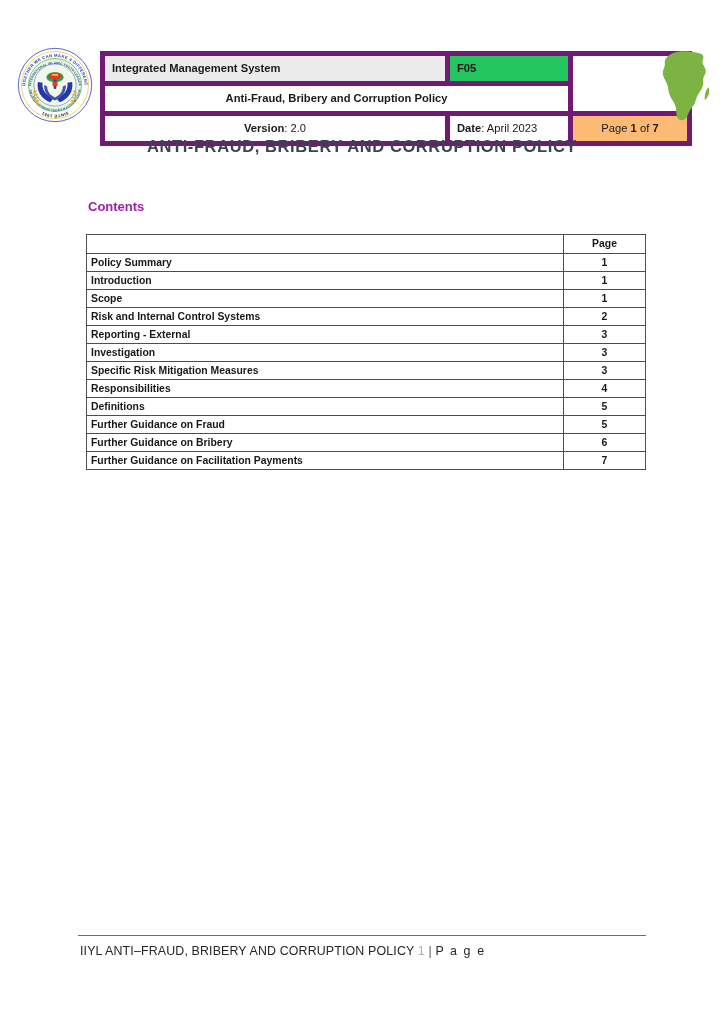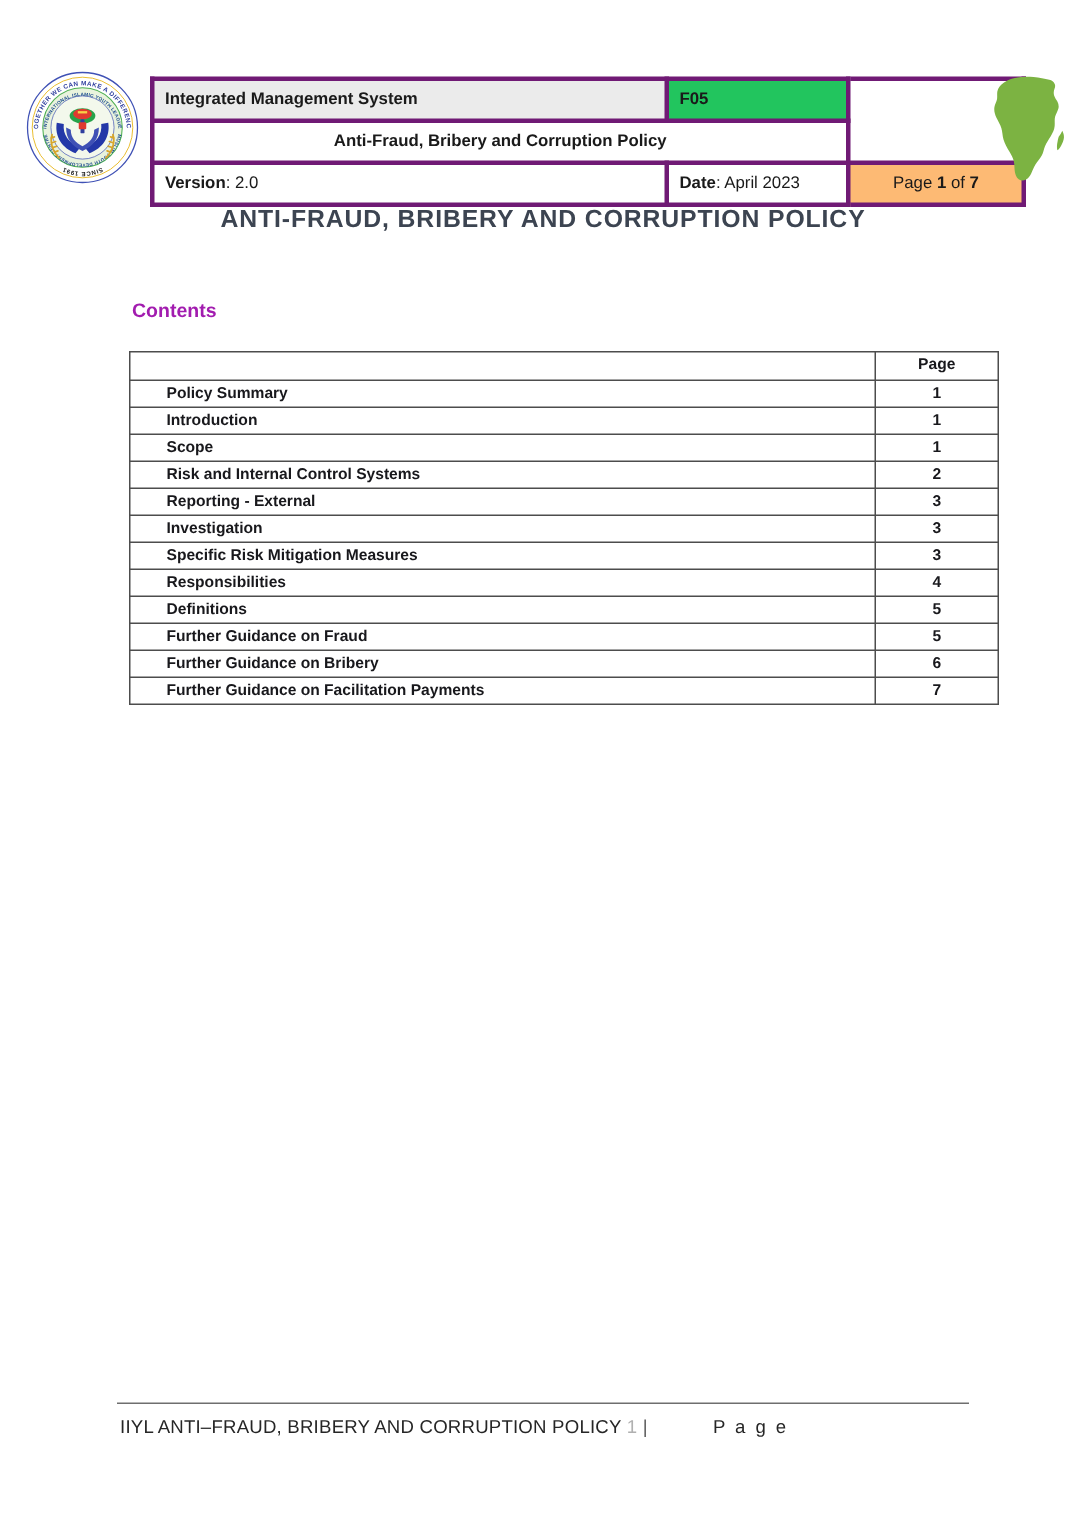--- a/index.html
+++ b/index.html
@@ -50,21 +50,21 @@
   
   .header-table {
     position: absolute;
     left: 100px;
     top: 31px;
     width: 548px;
     border-collapse: collapse;
     table-layout: fixed;
   }
   .header-table td {
-    border: 3px solid #701a75;
+    border: 5px solid #701a75;
     padding: 3px 7px;
     font-size: 11.2px;
     line-height: 1.35;
     vertical-align: middle;
     height: 19px;
   }
   .hdr-sys {
     background: #ebebeb;
     font-weight: bold;
     width: 326px;
@@ -82,21 +82,21 @@
     text-align: center;
     font-weight: bold;
     font-size: 12.6px;
     height: 25px;
     background: #ffffff;
   }
   .hdr-version, .hdr-date {
     background: #ffffff;
     font-size: 11.6px;
   }
-  .hdr-version { width: 209px; }
+  .hdr-version { width: 209px; text-align: center; }
   .hdr-pageof {
     background: #fdba74;
     font-size: 11.6px;
     text-align: center;
   }
   .b { font-weight: bold; }
 
   
   .doc-title {
     position: absolute;
@@ -134,21 +134,21 @@
     font-size: 10.4px;
     font-weight: bold;
     padding: 1px 0;
     height: 15px;
     line-height: 1.3;
     color: #18181c;
   }
   .toc-table .c-item {
     width: 472px;
     text-align: left;
-    padding-left: 24px;
+    padding-left: 4px;
   }
   .toc-table .c-page {
     width: 81px;
     text-align: center;
   }
   .toc-head .c-item { height: 16px; }
   .toc-head .c-page { height: 16px; }
 
   
   .footer-rule {
@@ -169,21 +169,20 @@
     white-space: nowrap;
   }
   .footer-pagenum {
     color: #b0b0b0;
   }
   .footer-sep {
     color: #5a5a5a;
   }
   .footer-pageword {
     letter-spacing: 1.6px;
-    margin-left: 40px;
   }
 </style>
 </head>
 <body>
 
 <div class="page">
 
   <div class="header-band">
 
     <div class="logo-emblem">

